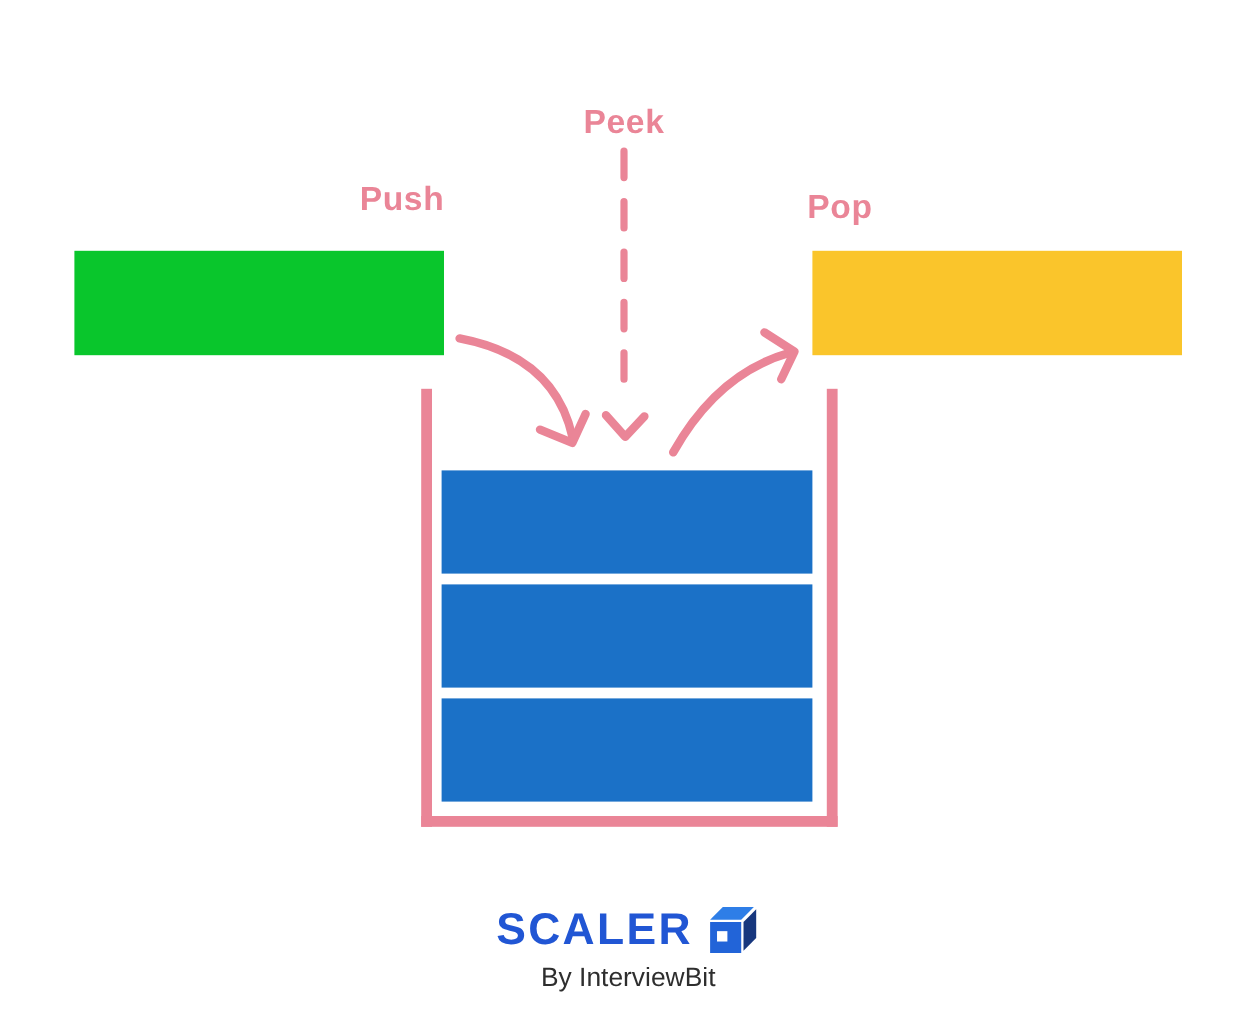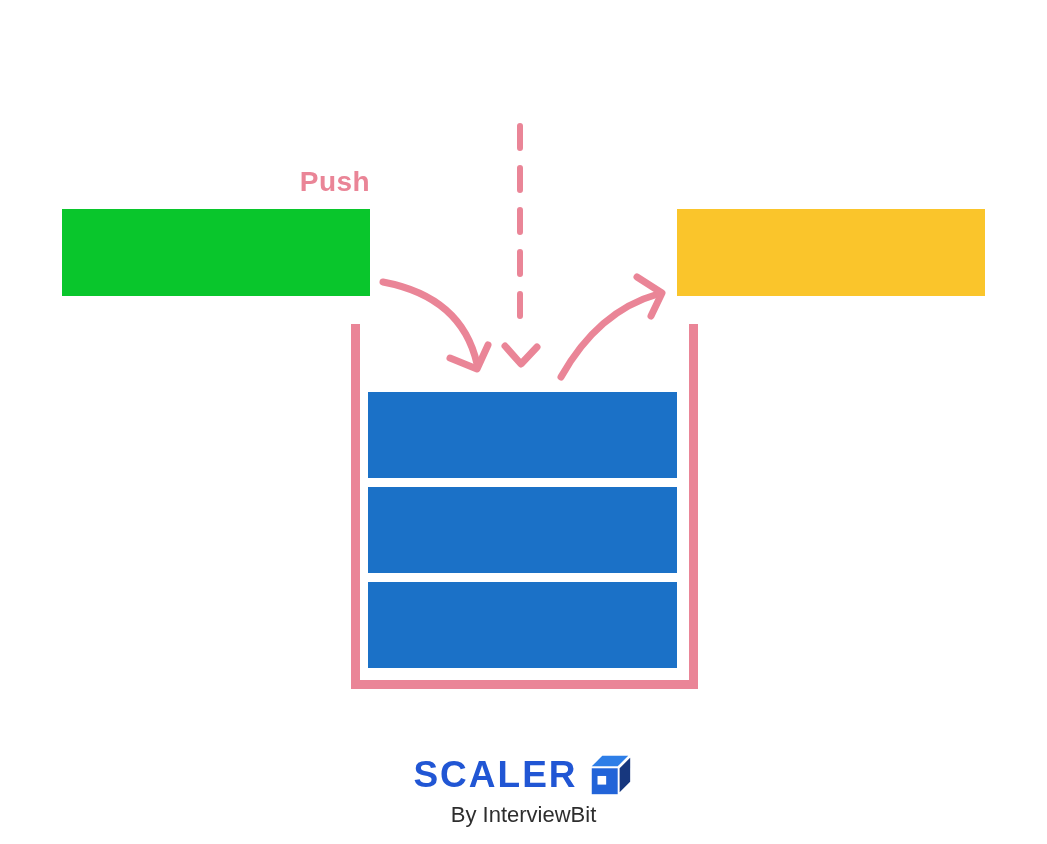--- a/index.html
+++ b/index.html
@@ -17,21 +17,21 @@
   .op-label {
     position: absolute;
     width: 140px;
     text-align: center;
     font-weight: 700;
     font-size: 28px;
     letter-spacing: 0.5px;
     color: var(--pink, #EA8597);
   }
   .op-label.peek { left: 450px; top: 86px; }
-  .op-label.push { left: 265px; top: 166px; }
+  .op-label.push { left: 265px; top: 150px; }
   .op-label.pop  { left: 630px; top: 157px; }
 
   
   .block {
     position: absolute;
     top: 209px;
     width: 308px;
     height: 87px;
   }
   .block.green  { left: 62px;  background: var(--green, #09C62C); }
@@ -107,21 +107,23 @@
     margin-top: 2px;
     font-size: 22px;
     color: var(--text_dark, #2E2E2E);
   }
 </style>
 </head>
 <body>
 
 <div class="canvas">
 
+  <div class="op-label peek">Peek</div>
   <div class="op-label push">Push</div>
+  <div class="op-label pop">Pop</div>
 
   <div class="block green"></div>
   <div class="block yellow"></div>
 
   <svg class="arrows" viewBox="0 0 1047 844" xmlns="http://www.w3.org/2000/svg">
 
     <path class="arrow" d="M 383 282 Q 462 297 477 364"></path>
     <path class="arrow" d="M 450 358 L 477 369 L 488 345"></path>
 
     <path class="arrow dashed" d="M 520 126 L 520 326"></path>

